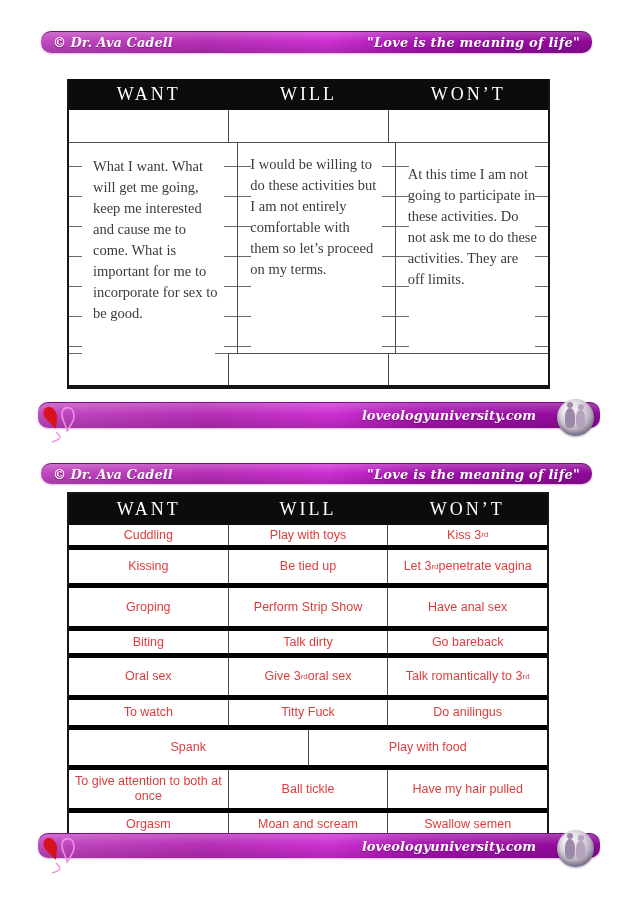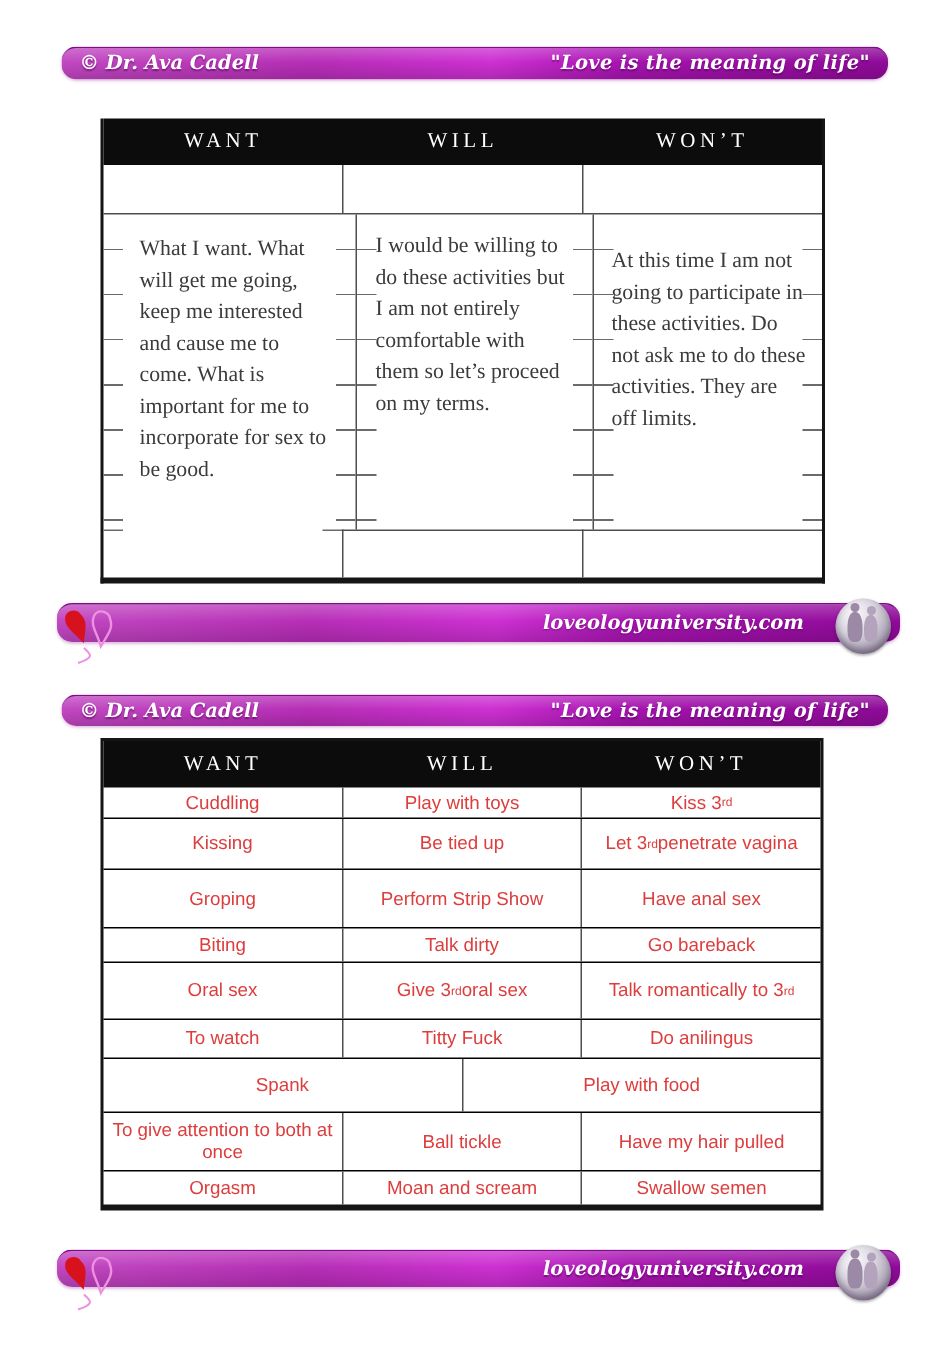--- a/index.html
+++ b/index.html
@@ -36,21 +36,21 @@
   .badge .fig{position:absolute;background:#9b89a6;border-radius:45% 45% 35% 35%;}
   .badge .fig.f1{left:8px;top:9px;width:10px;height:20px;}
   .badge .fig.f2{left:19px;top:11px;width:9px;height:18px;background:#b3a3bd;}
   .badge .fig::before{content:"";position:absolute;top:-6px;left:2px;width:6px;height:6px;border-radius:50%;background:inherit;}
 
   
   .t-head{display:flex;background:var(--header-bg,#0c0c0c);height:31px;}
   .t-head .hcell{
     flex:1;display:flex;align-items:center;justify-content:center;
     color:var(--header-text,#fff);font-family:"Liberation Serif",serif;
-    font-size:14px;letter-spacing:3px;
+    font-size:18px;letter-spacing:3px;
   }
 
   
   .table1{
     position:absolute;left:67px;top:79px;width:483px;box-sizing:border-box;background:#fff;
     border-left:2px solid #151515;border-right:2px solid #151515;border-bottom:4px solid #151515;
   }
   .t1-spacer{display:flex;height:32px;border-bottom:1px solid #4f4f4f;}
   .t1-spacer>div{flex:1;}
   .t1-spacer>div+div{border-left:1px solid #4f4f4f;}
@@ -79,21 +79,21 @@
   .t1-bottom .b1::before,.t1-bottom .b1::after{content:"";position:absolute;top:0;width:13px;height:1px;background:#6b6b6b;}
   .t1-bottom .b1::before{left:0;}
   .t1-bottom .b1::after{right:0;}
 
   
   .table2{
     position:absolute;left:67px;top:492px;width:482px;box-sizing:border-box;background:#fff;
     border:2px solid #151515;border-bottom-width:4px;
   }
   .t2-row{display:flex;}
-  .t2-row + .t2-row{border-top:1px solid #000000;}
+  .t2-row + .t2-row{border-top:5px solid #000000;}
   .t2-cell{
     flex:1;display:flex;align-items:center;justify-content:center;text-align:center;
     color:var(--list-text,#dd3d3d);font-size:12.5px;line-height:1.2;padding:2px 4px;box-sizing:border-box;
   }
   .t2-cell+.t2-cell{border-left:1px solid #4f4f4f;}
   sup{font-size:8px;line-height:0;vertical-align:4px;}
 </style>
 </head>
 <body>
 

